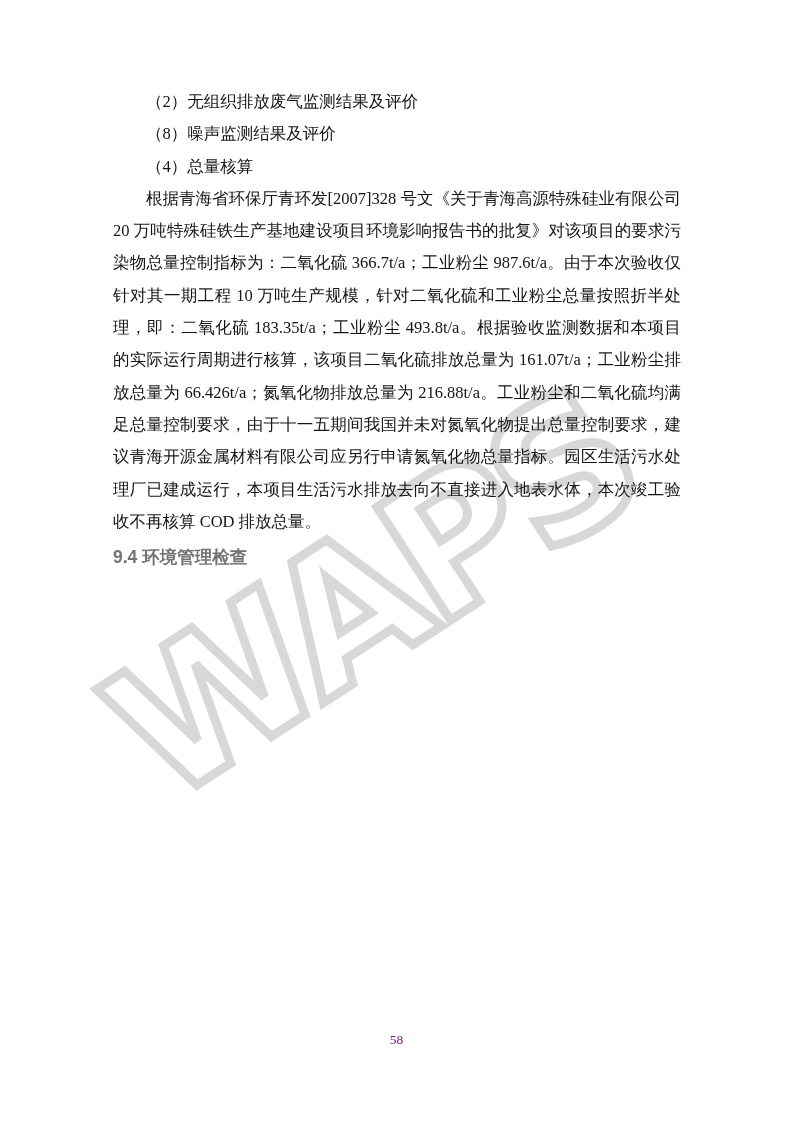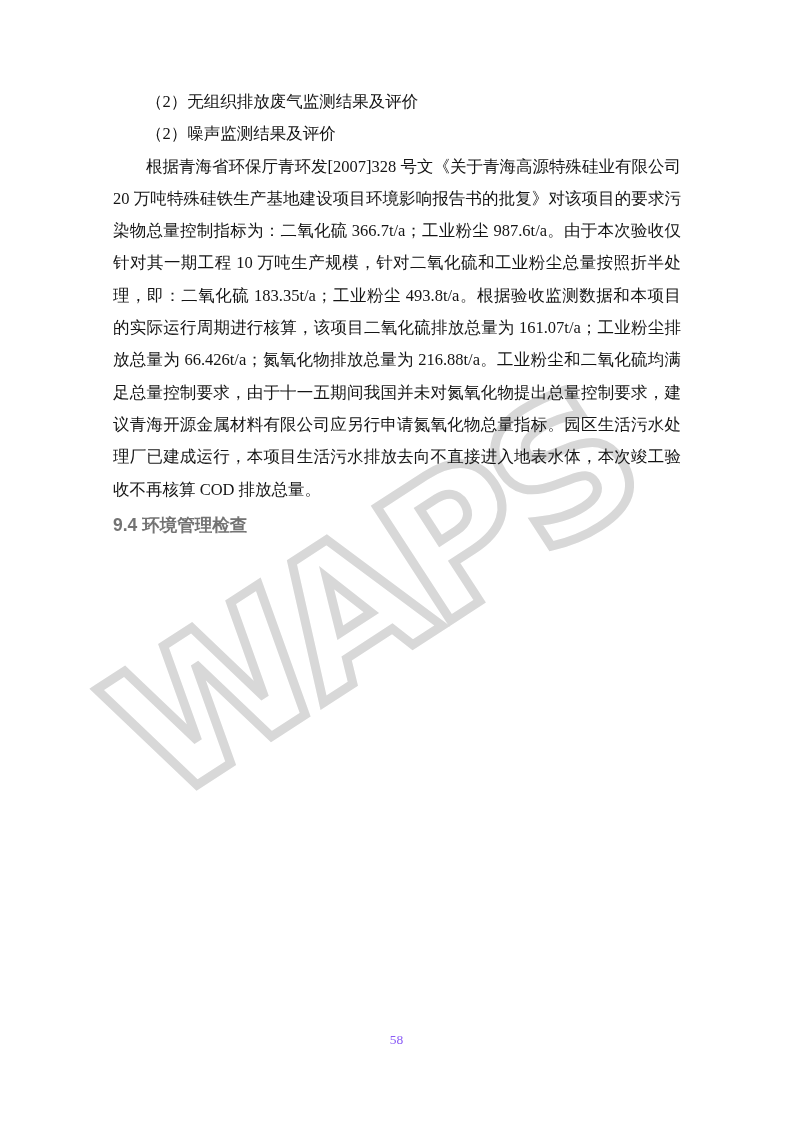--- a/index.html
+++ b/index.html
@@ -42,35 +42,36 @@
     line-height:32.3px;
     color:#737373;
     text-align:left;
   }
   .footer {
     position:absolute;
     left:0; top:1032px;
     width:793px;
     text-align:center;
     font-size:13.5px;
-    color:#8b5cf6;
+    color:#701a75;
     z-index:2;
   }
 </style>
 </head>
 <body>
 
 <div class="page">
 
   <svg class="watermark-layer" viewBox="0 0 700 500" width="700" height="500" aria-hidden="true">
     <text x="350" y="250" transform="rotate(-33 350 250)" text-anchor="middle" dominant-baseline="central" font-family="DejaVu Sans, Liberation Sans, sans-serif" font-size="185" font-weight="bold" letter-spacing="-8" fill="none" stroke="#d8d8d8" stroke-width="9">WAPS</text>
   </svg>
 
   <div class="content">
     <p class="para-indent">（2）无组织排放废气监测结果及评价</p>
-    <p class="para-indent">（2）噪声监测结果及评价</p>
+    <p class="para-indent">（8）噪声监测结果及评价</p>
+    <p class="para-indent">（4）总量核算</p>
     <p class="para-indent">根据青海省环保厅青环发[2007]328 号文《关于青海高源特殊硅业有限公司 20 万吨特殊硅铁生产基地建设项目环境影响报告书的批复》对该项目的要求污染物总量控制指标为：二氧化硫 366.7t/a；工业粉尘 987.6t/a。由于本次验收仅针对其一期工程 10 万吨生产规模，针对二氧化硫和工业粉尘总量按照折半处理，即：二氧化硫 183.35t/a；工业粉尘 493.8t/a。根据验收监测数据和本项目的实际运行周期进行核算，该项目二氧化硫排放总量为 161.07t/a；工业粉尘排放总量为 66.426t/a；氮氧化物排放总量为 216.88t/a。工业粉尘和二氧化硫均满足总量控制要求，由于十一五期间我国并未对氮氧化物提出总量控制要求，建议青海开源金属材料有限公司应另行申请氮氧化物总量指标。园区生活污水处理厂已建成运行，本项目生活污水排放去向不直接进入地表水体，本次竣工验收不再核算 COD 排放总量。</p>
     <h2 class="section-heading">9.4 环境管理检查</h2>
   </div>
 
   <div class="footer">58</div>
 
 </div>
 
 </body></html>

